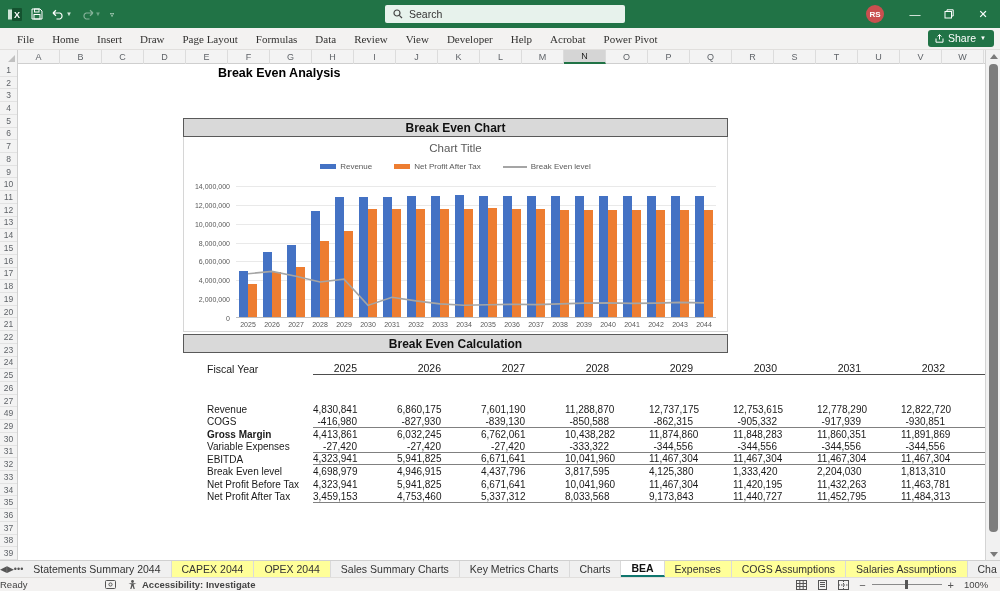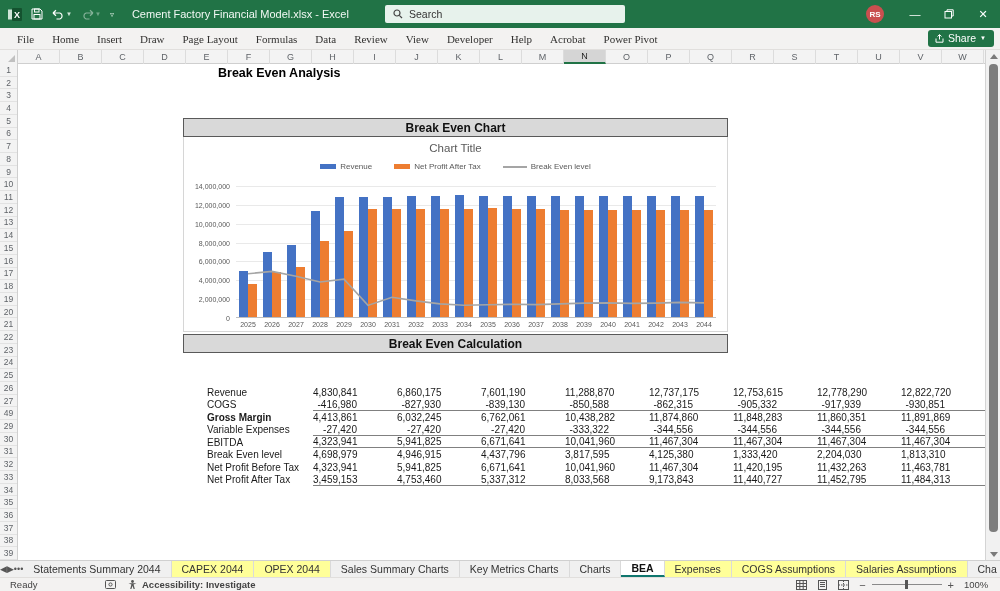--- a/index.html
+++ b/index.html
@@ -100,21 +100,21 @@
   .navarr { width:22px; display:flex; align-items:center; justify-content:center; color:#555;
             font-size:9px; cursor:pointer; }
   .stab { display:flex; align-items:center; padding:0 10px; color:#333; border-right:1px solid #dadada;
           cursor:pointer; white-space:nowrap; }
   .stab.yellow { background:#ffff99; }
   .stab.active { background:#fff; font-weight:bold; color:#111; border-bottom:2px solid #0f766e; }
 
   
   #statusbar { position:absolute; left:0; top:577px; right:0; height:14px; background:#f3f2f1;
                border-top:1px solid #e1dfdd; display:flex; align-items:center; font-size:9.5px; color:#444; }
-  #status-ready { padding-left:10px; width:105px; }
+  #status-ready { width:105px; }
   #acc-wrap { display:flex; align-items:center; gap:5px; font-weight:bold; }
   #status-right { margin-left:auto; display:flex; align-items:center; gap:10px; padding-right:8px; }
   .viewbtn { cursor:pointer; display:flex; align-items:center; }
   #zoomctl { display:flex; align-items:center; gap:6px; }
   .zsign { font-size:11px; color:#555; cursor:pointer; line-height:8px; }
   #ztrack { position:relative; width:70px; height:1px; background:#8a8a8a; }
   #zthumb { position:absolute; left:33px; top:-4px; width:3px; height:9px; background:#555; cursor:grab; }
   #zoom-level { width:28px; cursor:pointer; }
 </style>
 </head>
@@ -145,21 +145,20 @@
         <span class="qcaret">▼</span>
       </span>
       <span class="qbtn" style="opacity:.45">
         <svg width="13" height="11" viewBox="0 0 13 11" fill="none" stroke="#fff" stroke-width="1.2">
             <path d="M12 4 L9 1.2 M12 4 L9 6.8 M12 4 H5 A3.2 3.2 0 0 0 5 10 H8.5"></path>
           </svg>
         <span class="qcaret">▼</span>
       </span>
       <span class="qcaret" style="font-size:8px">▿</span>
     </div>
-    <span id="tb-title">Cement Factory Financial Model.xlsx  -  Excel</span>
     <div id="searchbox">
       <svg width="10" height="10" viewBox="0 0 10 10" fill="none" stroke="#444" stroke-width="1.2">
           <circle cx="4" cy="4" r="3"></circle>
           <path d="M6.3 6.3 L9 9"></path>
         </svg>
       <span>Search</span>
     </div>
     <div id="tb-right">
       <div id="avatar">RS</div>
       <div class="winbtn">—</div>
@@ -375,20 +374,31 @@
           <div class="xlab" style="left: 456px;">2044</div>
         </div>
     </div>
   </div>
 
   <div id="calc-header">
     <div class="section-header">Break Even Calculation</div>
   </div>
 
   <div id="betable">
+      <div class="trow head rulehead">
+        <div class="tlabel">Fiscal Year</div>
+        <div class="tval">2025</div>
+        <div class="tval">2026</div>
+        <div class="tval">2027</div>
+        <div class="tval">2028</div>
+        <div class="tval">2029</div>
+        <div class="tval">2030</div>
+        <div class="tval">2031</div>
+        <div class="tval">2032</div>
+      </div>
       <div class="spacer"></div>
       <div class="trow">
         <div class="tlabel">Revenue</div>
         <div class="tval">4,830,841</div>
         <div class="tval">6,860,175</div>
         <div class="tval">7,601,190</div>
         <div class="tval">11,288,870</div>
         <div class="tval">12,737,175</div>
         <div class="tval">12,753,615</div>
         <div class="tval">12,778,290</div>

